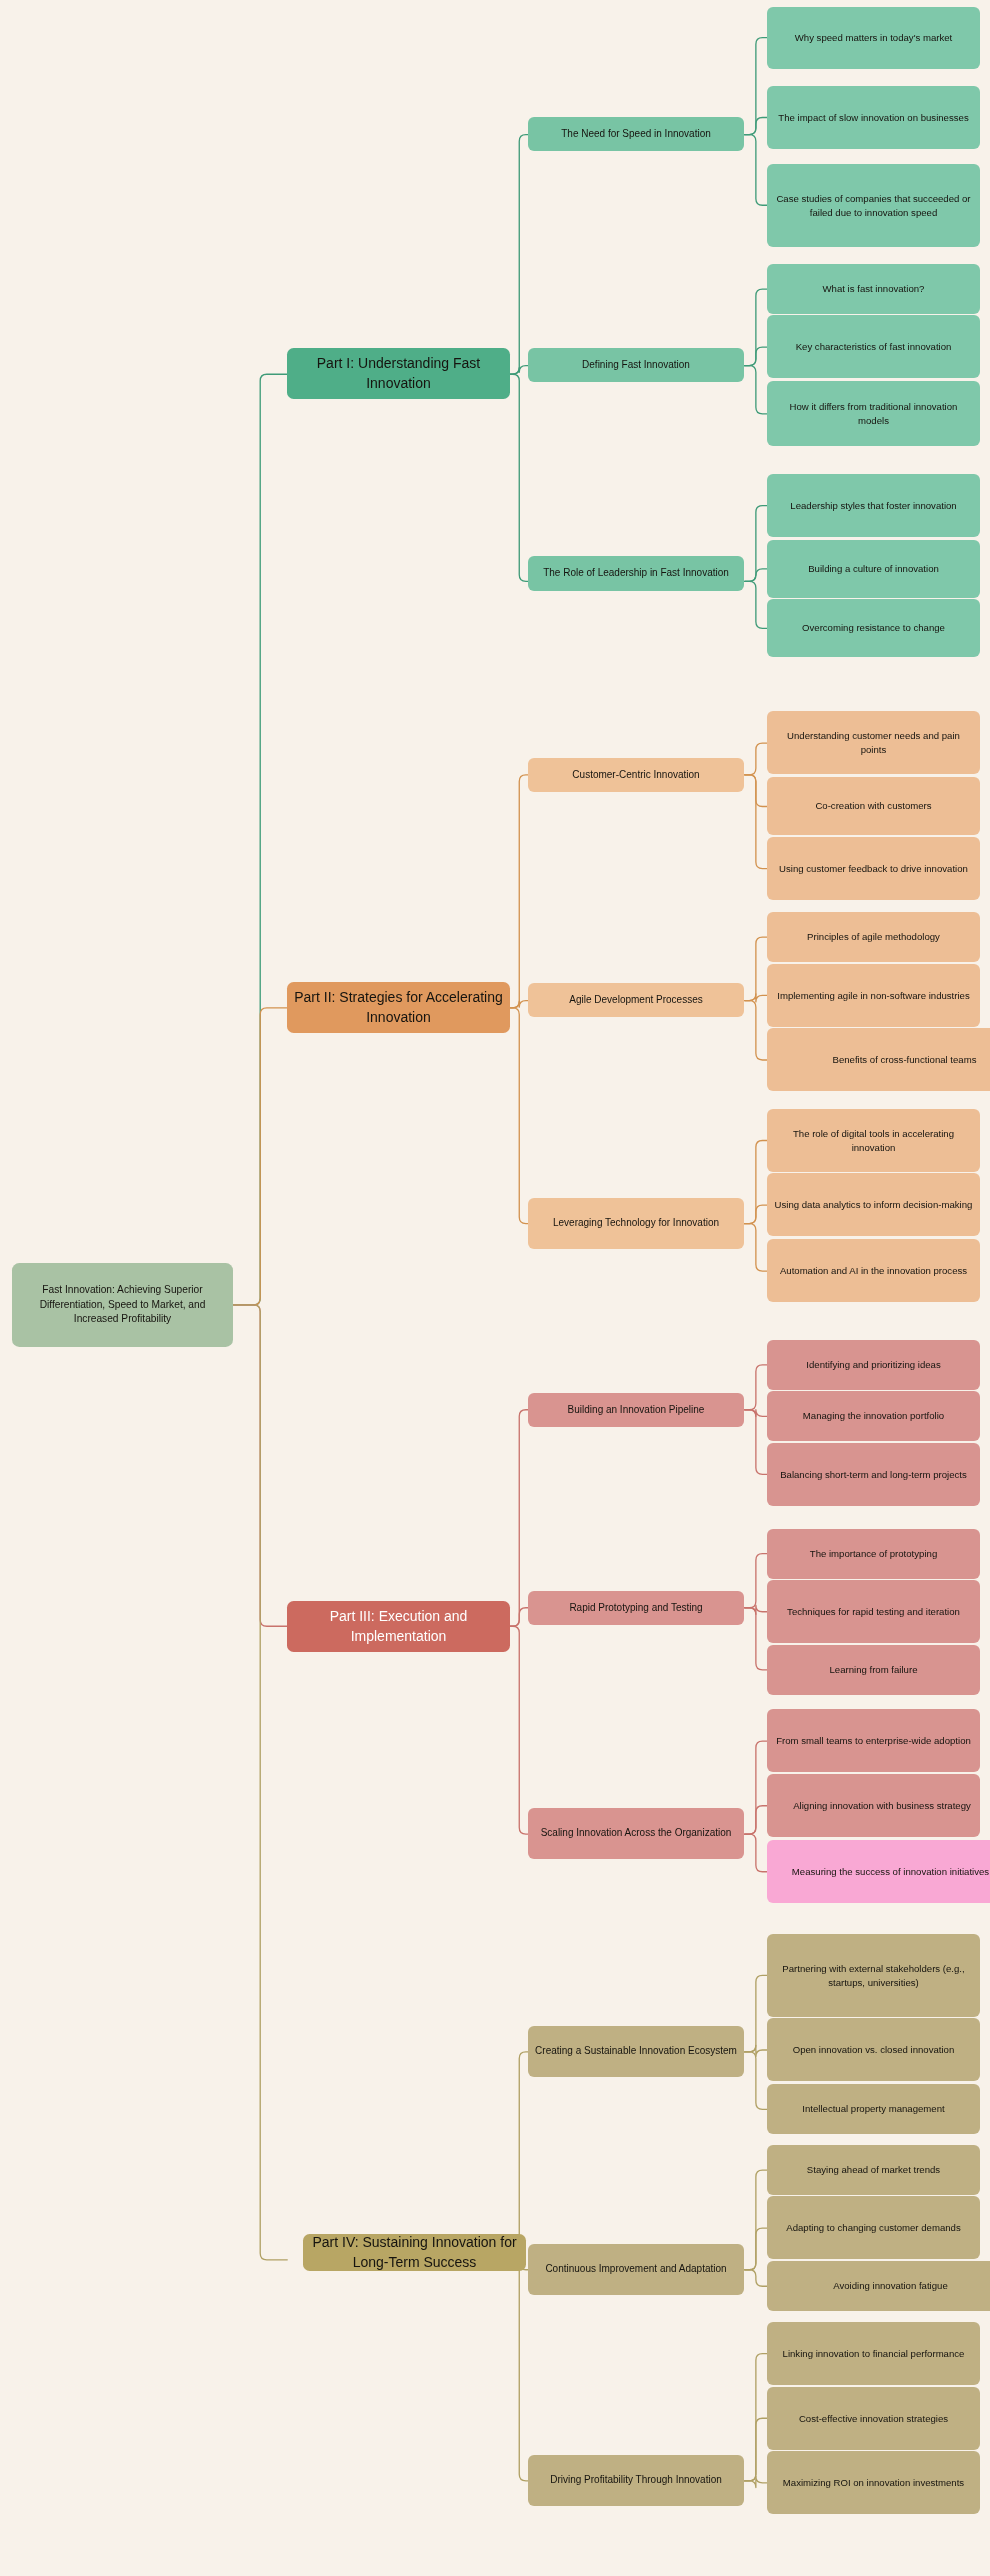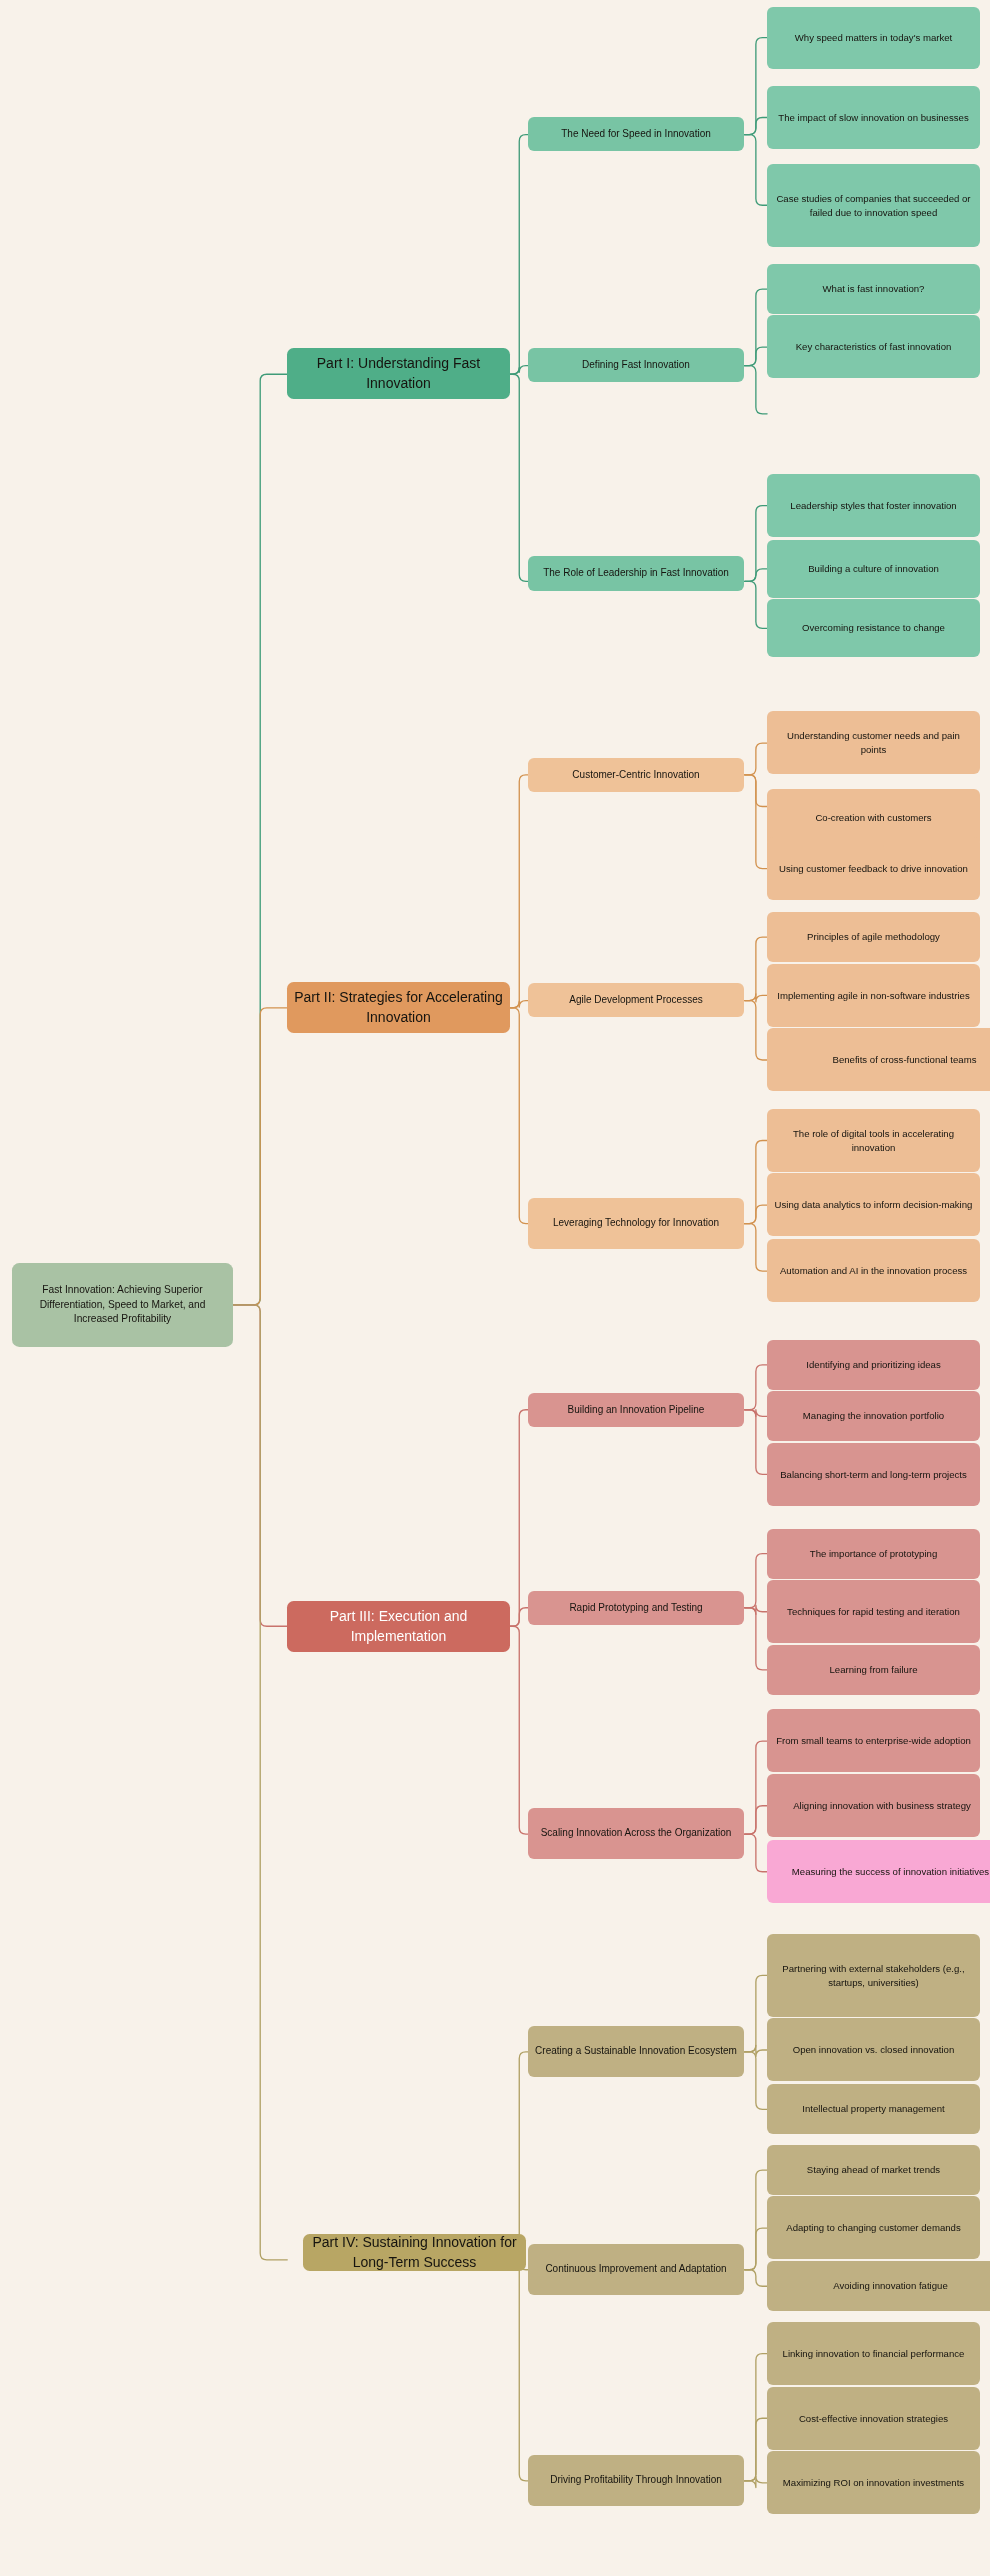--- a/index.html
+++ b/index.html
@@ -111,28 +111,29 @@
     </svg>
 <div class="node root" style="left: 12px; top: 1263px; width: 221px; height: 84px; background: rgb(169, 194, 164);">Fast Innovation: Achieving Superior Differentiation, Speed to Market, and Increased Profitability</div>
     <div class="node part" style="left: 287px; top: 348px; width: 223px; height: 51px; background: rgb(79, 174, 136);">Part I: Understanding Fast Innovation</div>
     <div class="node sub" style="left: 528px; top: 117px; width: 216px; height: 34px; background: rgb(120, 196, 164);">The Need for Speed in Innovation</div>
     <div class="node leaf" style="left: 767px; top: 6.6px; width: 213px; height: 62px; background: rgb(127, 200, 170);">Why speed matters in today's market</div>
     <div class="node leaf" style="left: 767px; top: 86px; width: 213px; height: 63px; background: rgb(127, 200, 170);">The impact of slow innovation on businesses</div>
     <div class="node leaf" style="left: 767px; top: 164px; width: 213px; height: 83px; background: rgb(127, 200, 170);">Case studies of companies that succeeded or failed due to innovation speed</div>
     <div class="node sub" style="left: 528px; top: 348px; width: 216px; height: 34px; background: rgb(120, 196, 164);">Defining Fast Innovation</div>
     <div class="node leaf" style="left: 767px; top: 264px; width: 213px; height: 50px; background: rgb(127, 200, 170);">What is fast innovation?</div>
     <div class="node leaf" style="left: 767px; top: 315px; width: 213px; height: 63px; background: rgb(127, 200, 170);">Key characteristics of fast innovation</div>
+    <div class="node leaf" style="left: 767px; top: 381px; width: 213px; height: 65px; background: rgb(127, 200, 170);">How it differs from traditional innovation models</div>
     <div class="node sub" style="left: 528px; top: 556px; width: 216px; height: 35px; background: rgb(120, 196, 164);">The Role of Leadership in Fast Innovation</div>
     <div class="node leaf" style="left: 767px; top: 474px; width: 213px; height: 63px; background: rgb(127, 200, 170);">Leadership styles that foster innovation</div>
     <div class="node leaf" style="left: 767px; top: 540px; width: 213px; height: 58px; background: rgb(127, 200, 170);">Building a culture of innovation</div>
     <div class="node leaf" style="left: 767px; top: 599px; width: 213px; height: 58px; background: rgb(127, 200, 170);">Overcoming resistance to change</div>
     <div class="node part" style="left: 287px; top: 982px; width: 223px; height: 51px; background: rgb(224, 153, 94);">Part II: Strategies for Accelerating Innovation</div>
     <div class="node sub" style="left: 528px; top: 758px; width: 216px; height: 34px; background: rgb(239, 194, 152);">Customer-Centric Innovation</div>
     <div class="node leaf" style="left: 767px; top: 711px; width: 213px; height: 63px; background: rgb(237, 190, 149);">Understanding customer needs and pain points</div>
-    <div class="node leaf" style="left: 767px; top: 777px; width: 213px; height: 58px; background: rgb(237, 190, 149); margin-top: 12px;">Co-creation with customers</div>
+    <div class="node leaf" style="left: 767px; top: 777px; width: 213px; height: 58px; background: rgb(237, 190, 149);">Co-creation with customers</div>
     <div class="node leaf" style="left: 767px; top: 837px; width: 213px; height: 63px; background: rgb(237, 190, 149);">Using customer feedback to drive innovation</div>
     <div class="node sub" style="left: 528px; top: 983px; width: 216px; height: 34px; background: rgb(239, 194, 152);">Agile Development Processes</div>
     <div class="node leaf" style="left: 767px; top: 912px; width: 213px; height: 50px; background: rgb(237, 190, 149);">Principles of agile methodology</div>
     <div class="node leaf" style="left: 767px; top: 964px; width: 213px; height: 63px; background: rgb(237, 190, 149);">Implementing agile in non-software industries</div>
     <div class="node leaf" style="left: 767px; top: 1028px; width: 253px; height: 63px; background: rgb(237, 190, 149); padding-left: 28px;">Benefits of cross-functional teams</div>
     <div class="node sub" style="left: 528px; top: 1198px; width: 216px; height: 51px; background: rgb(239, 194, 152);">Leveraging Technology for Innovation</div>
     <div class="node leaf" style="left: 767px; top: 1109px; width: 213px; height: 63px; background: rgb(237, 190, 149);">The role of digital tools in accelerating innovation</div>
     <div class="node leaf" style="left: 767px; top: 1173px; width: 213px; height: 63px; background: rgb(237, 190, 149);">Using data analytics to inform decision-making</div>
     <div class="node leaf" style="left: 767px; top: 1239px; width: 213px; height: 63px; background: rgb(237, 190, 149);">Automation and AI in the innovation process</div>
     <div class="node part white-text" style="left: 287px; top: 1601px; width: 223px; height: 51px; background: rgb(204, 106, 95);">Part III: Execution and Implementation</div>

